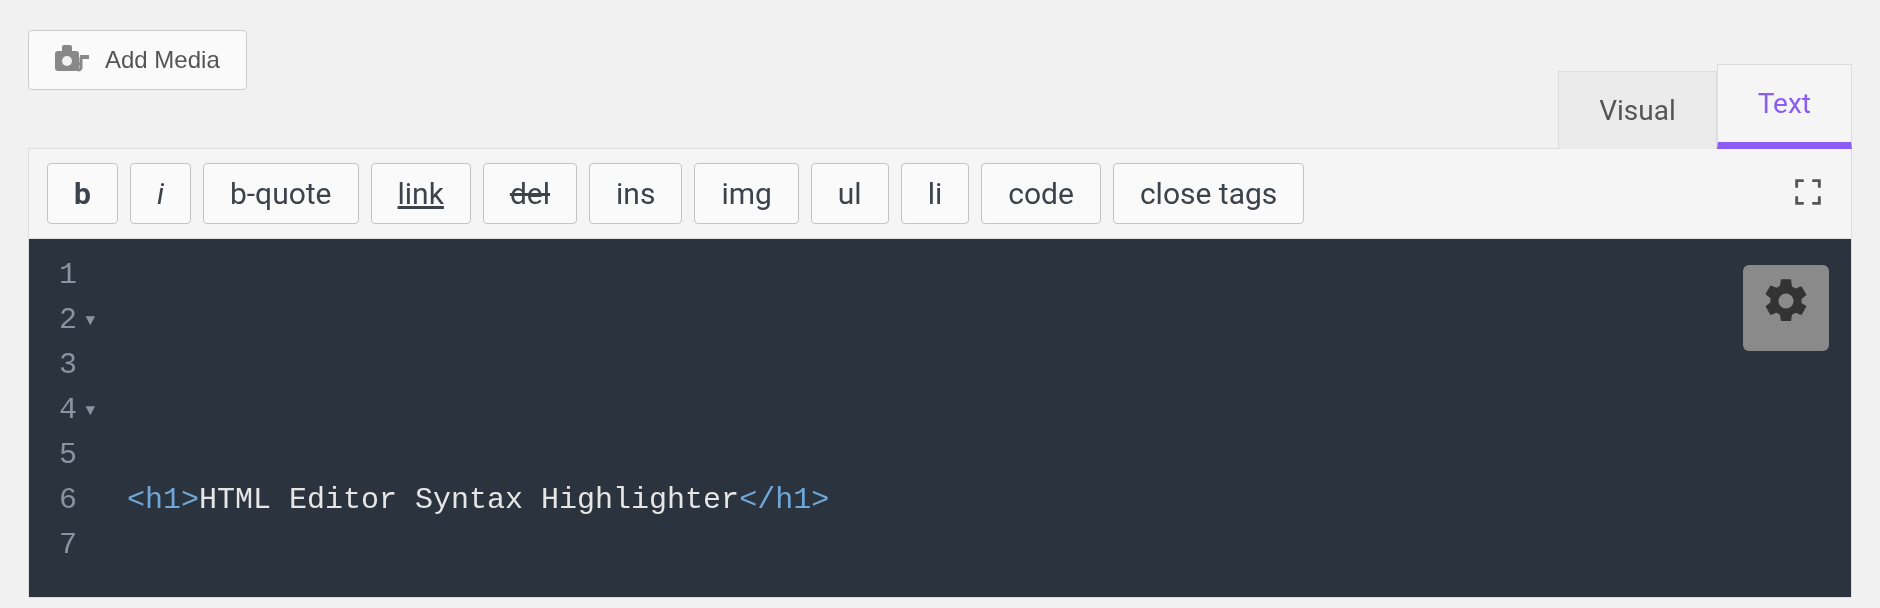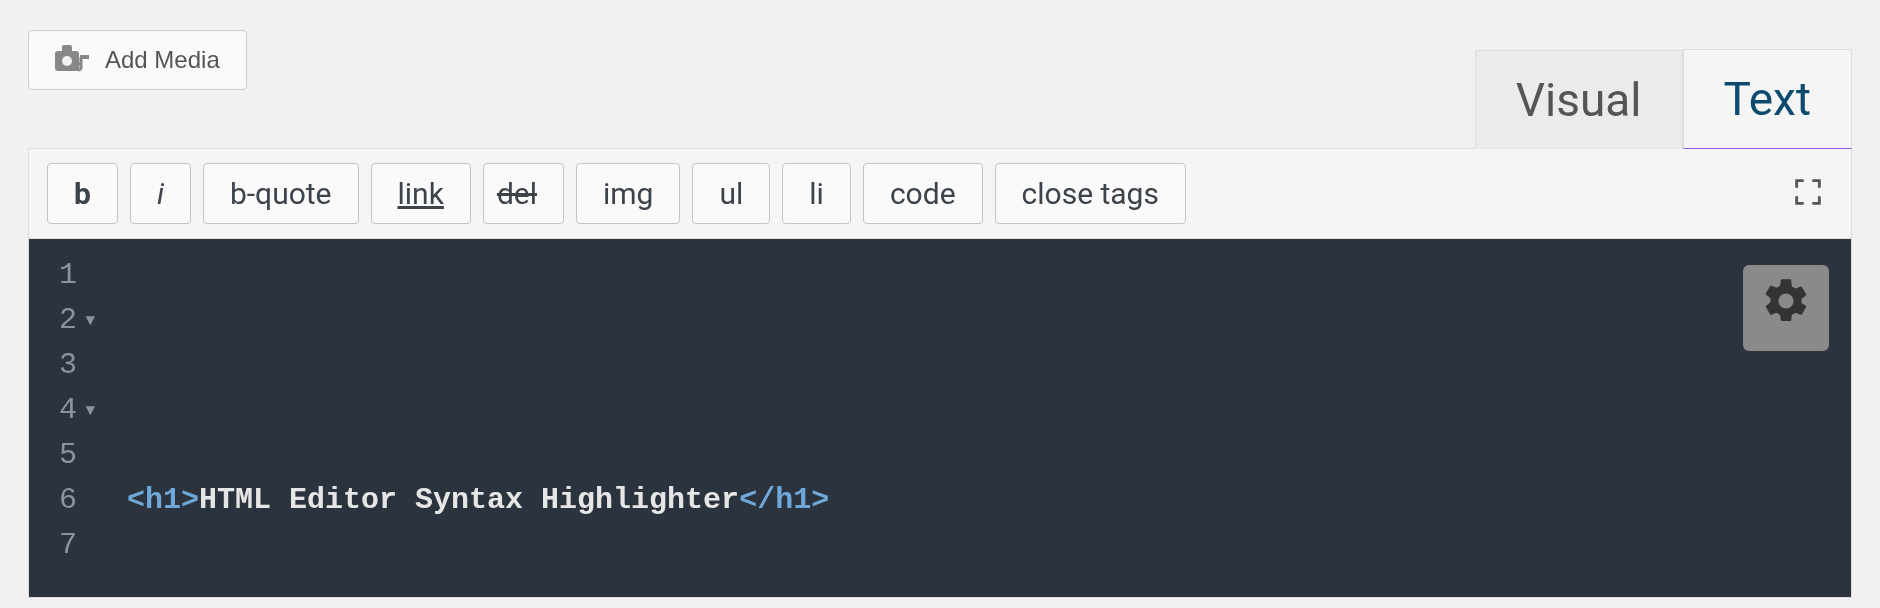--- a/index.html
+++ b/index.html
@@ -37,37 +37,37 @@
     display: inline-block;
   }
   .camera-icon svg { display: block; }
   .spacer { flex: 1; }
   .editor-tabs {
     display: flex;
     align-items: flex-end;
   }
   .editor-tab {
     padding: 22px 40px;
-    font-size: 46px;
+    font-size: 28px;
     color: #555;
     background: #eaeaea;
     border: 1px solid #ddd;
     cursor: pointer;
     border-bottom: none;
     position: relative;
     bottom: -1px;
   }
   .editor-tab.inactive {
     background: #ebebeb;
     color: #555;
   }
   .editor-tab.active {
     background: #f5f5f5;
-    border-bottom: 1px solid #8b5cf6;
-    color: #0c4a6e;
+    border-bottom: 7px solid #8b5cf6;
+    color: #8b5cf6;
   }
   .quicktags-bar {
     background: #f5f5f5;
     border: 1px solid #ddd;
     border-bottom: none;
     margin: 0 28px;
     padding: 14px 18px;
     display: flex;
     align-items: center;
     gap: 12px;
@@ -79,21 +79,21 @@
     padding: 10px 26px;
     font-size: 30px;
     color: #3c434a;
     cursor: pointer;
     font-family: inherit;
     line-height: 1.3;
   }
   .qt-b { font-weight: bold; }
   .qt-i { font-style: italic; }
   .qt-link { text-decoration: underline; }
-  .qt-del { text-decoration: line-through; padding-left: 13px; }
+  .qt-del { text-decoration: line-through; }
   .qt-spacer { flex: 1; }
   .fullscreen-btn {
     padding: 6px 8px;
     cursor: pointer;
     color: #555;
   }
   .editor-wrap {
     margin: 0 28px;
     border: 1px solid #ddd;
     background: #2b333e;
@@ -123,21 +123,20 @@
   .fold {
     color: #8a93a0;
     font-size: 16px;
     display: inline-block;
     width: 12px;
   }
   .code {
     padding: 14px 0 0 18px;
     color: #e6e6e6;
     white-space: pre;
-    font-weight: bold;
   }
   .code .cl { height: 45px; display: block; }
   .tag { color: #6fa8d8; }
   .gear-btn {
     position: absolute;
     top: 26px;
     right: 22px;
     width: 86px;
     height: 86px;
     background: #8a8a8a;
@@ -170,20 +169,21 @@
     <div class="editor-tab active">Text</div>
   </div>
 </div>
 
 <div class="quicktags-bar">
   <button class="qt-btn qt-b">b</button>
   <button class="qt-btn qt-i">i</button>
   <button class="qt-btn">b-quote</button>
   <button class="qt-btn qt-link">link</button>
   <button class="qt-btn qt-del">del</button>
+  <button class="qt-btn">ins</button>
   <button class="qt-btn">img</button>
   <button class="qt-btn">ul</button>
   <button class="qt-btn">li</button>
   <button class="qt-btn">code</button>
   <button class="qt-btn">close tags</button>
   <div class="qt-spacer"></div>
   <div class="fullscreen-btn">
     <span>
       <svg width="34" height="34" viewBox="0 0 24 24" fill="#555">
         <path d="M3 3h6v2H5v4H3V3zm12 0h6v6h-2V5h-4V3zM3 15h2v4h4v2H3v-6zm16 0h2v6h-6v-2h4v-4z"></path>

